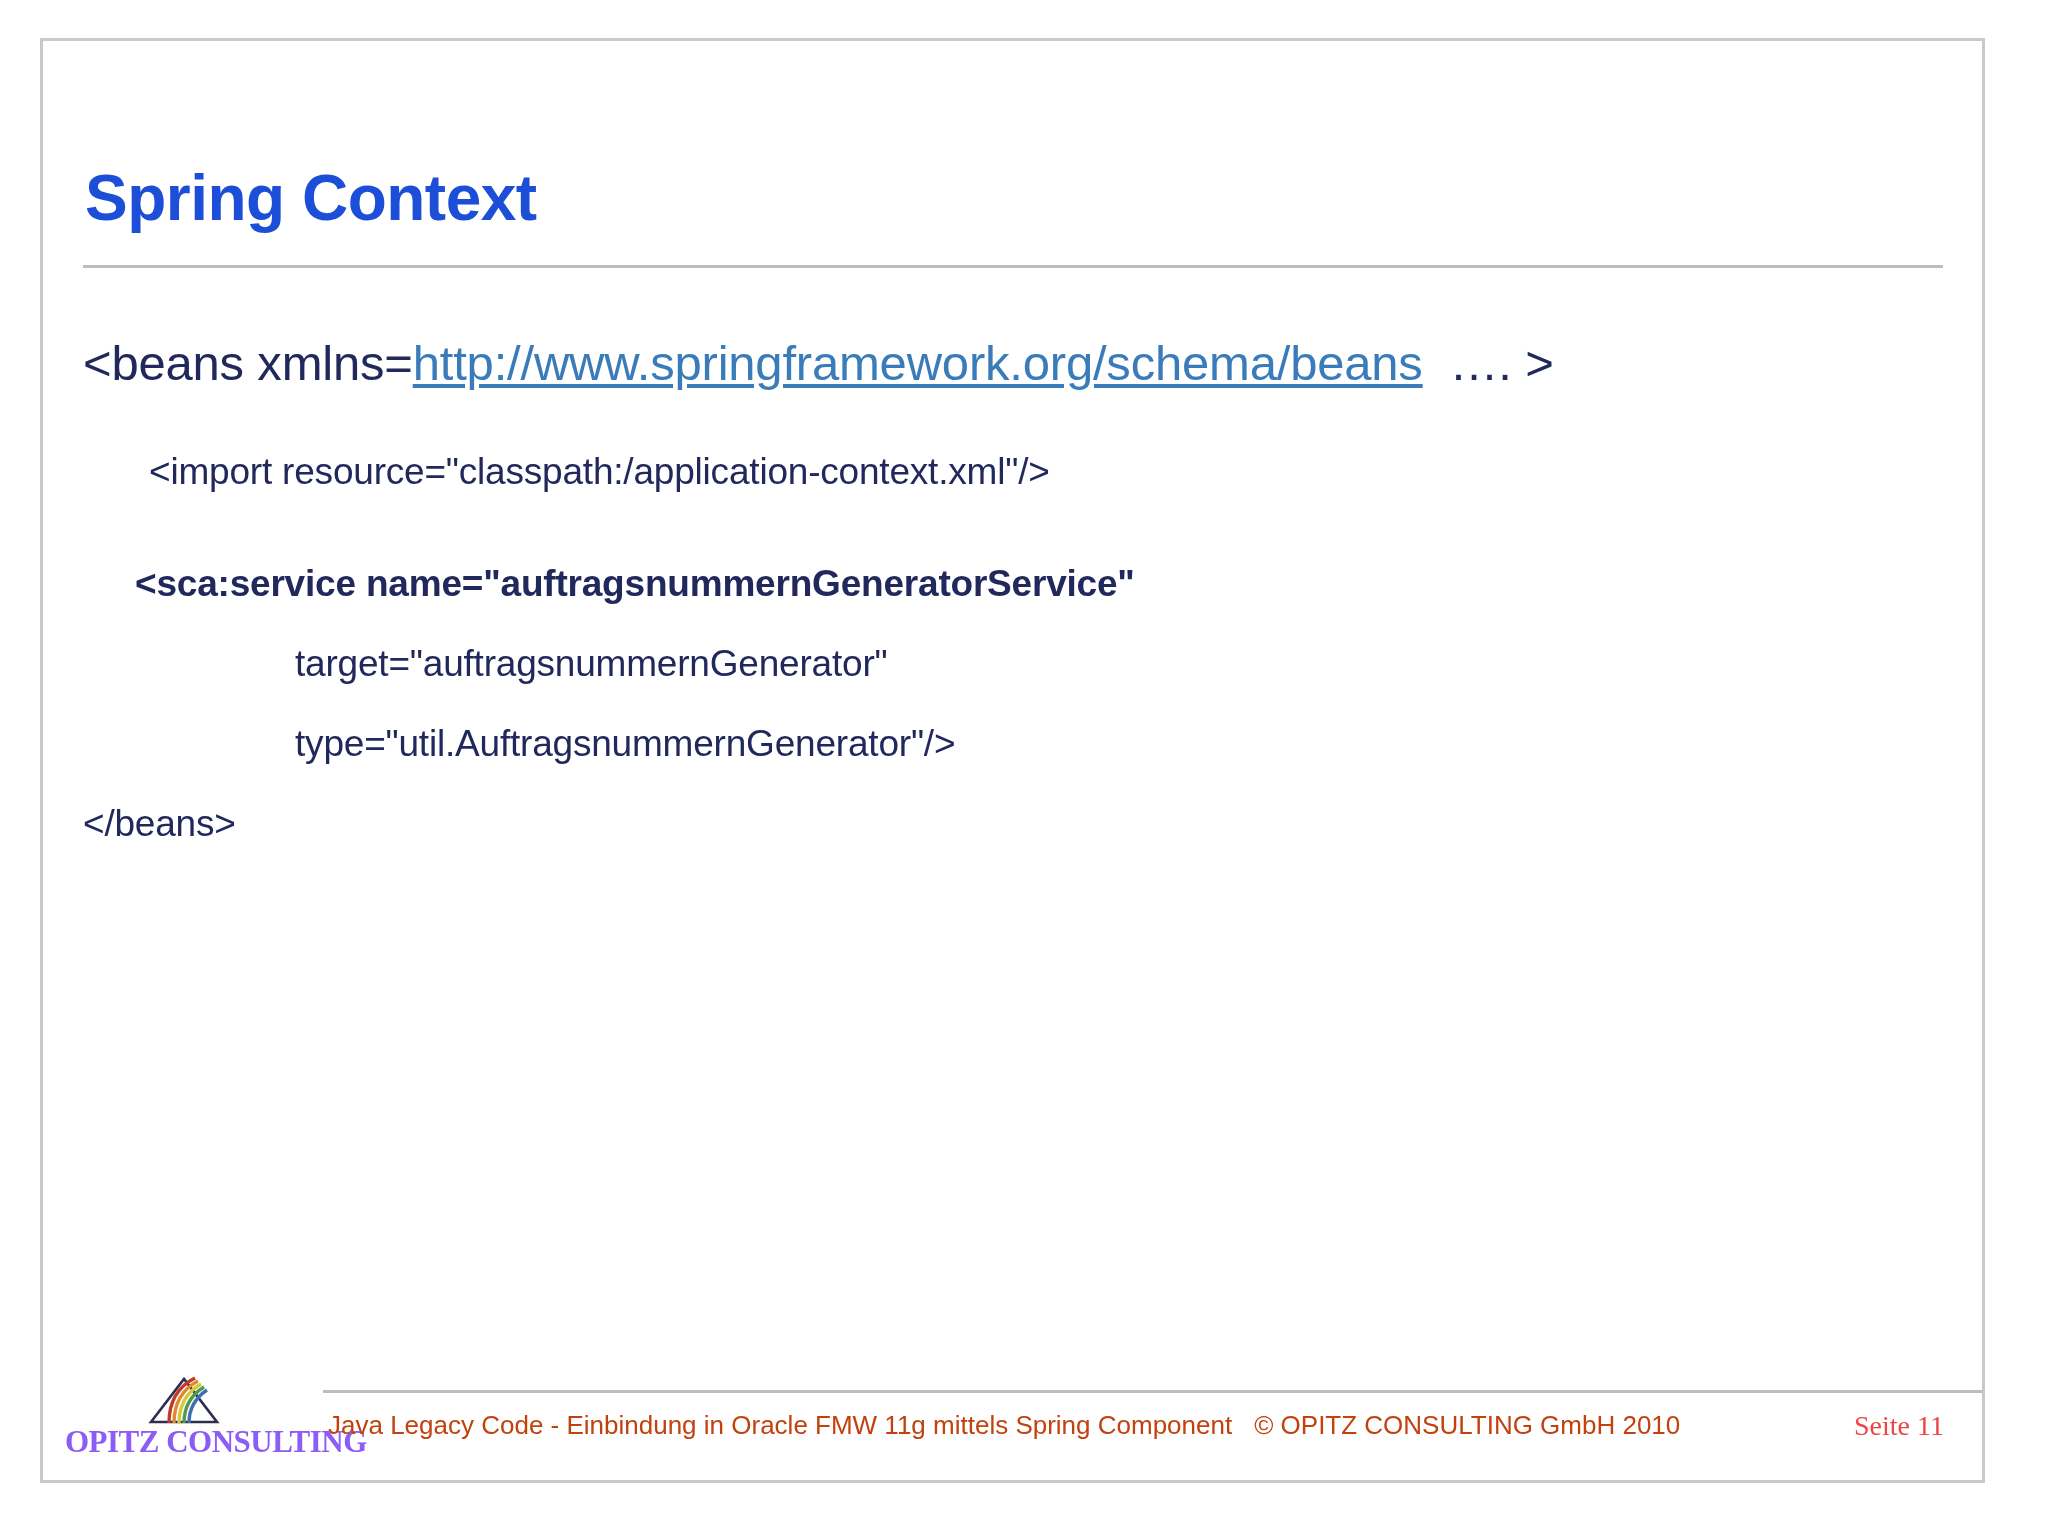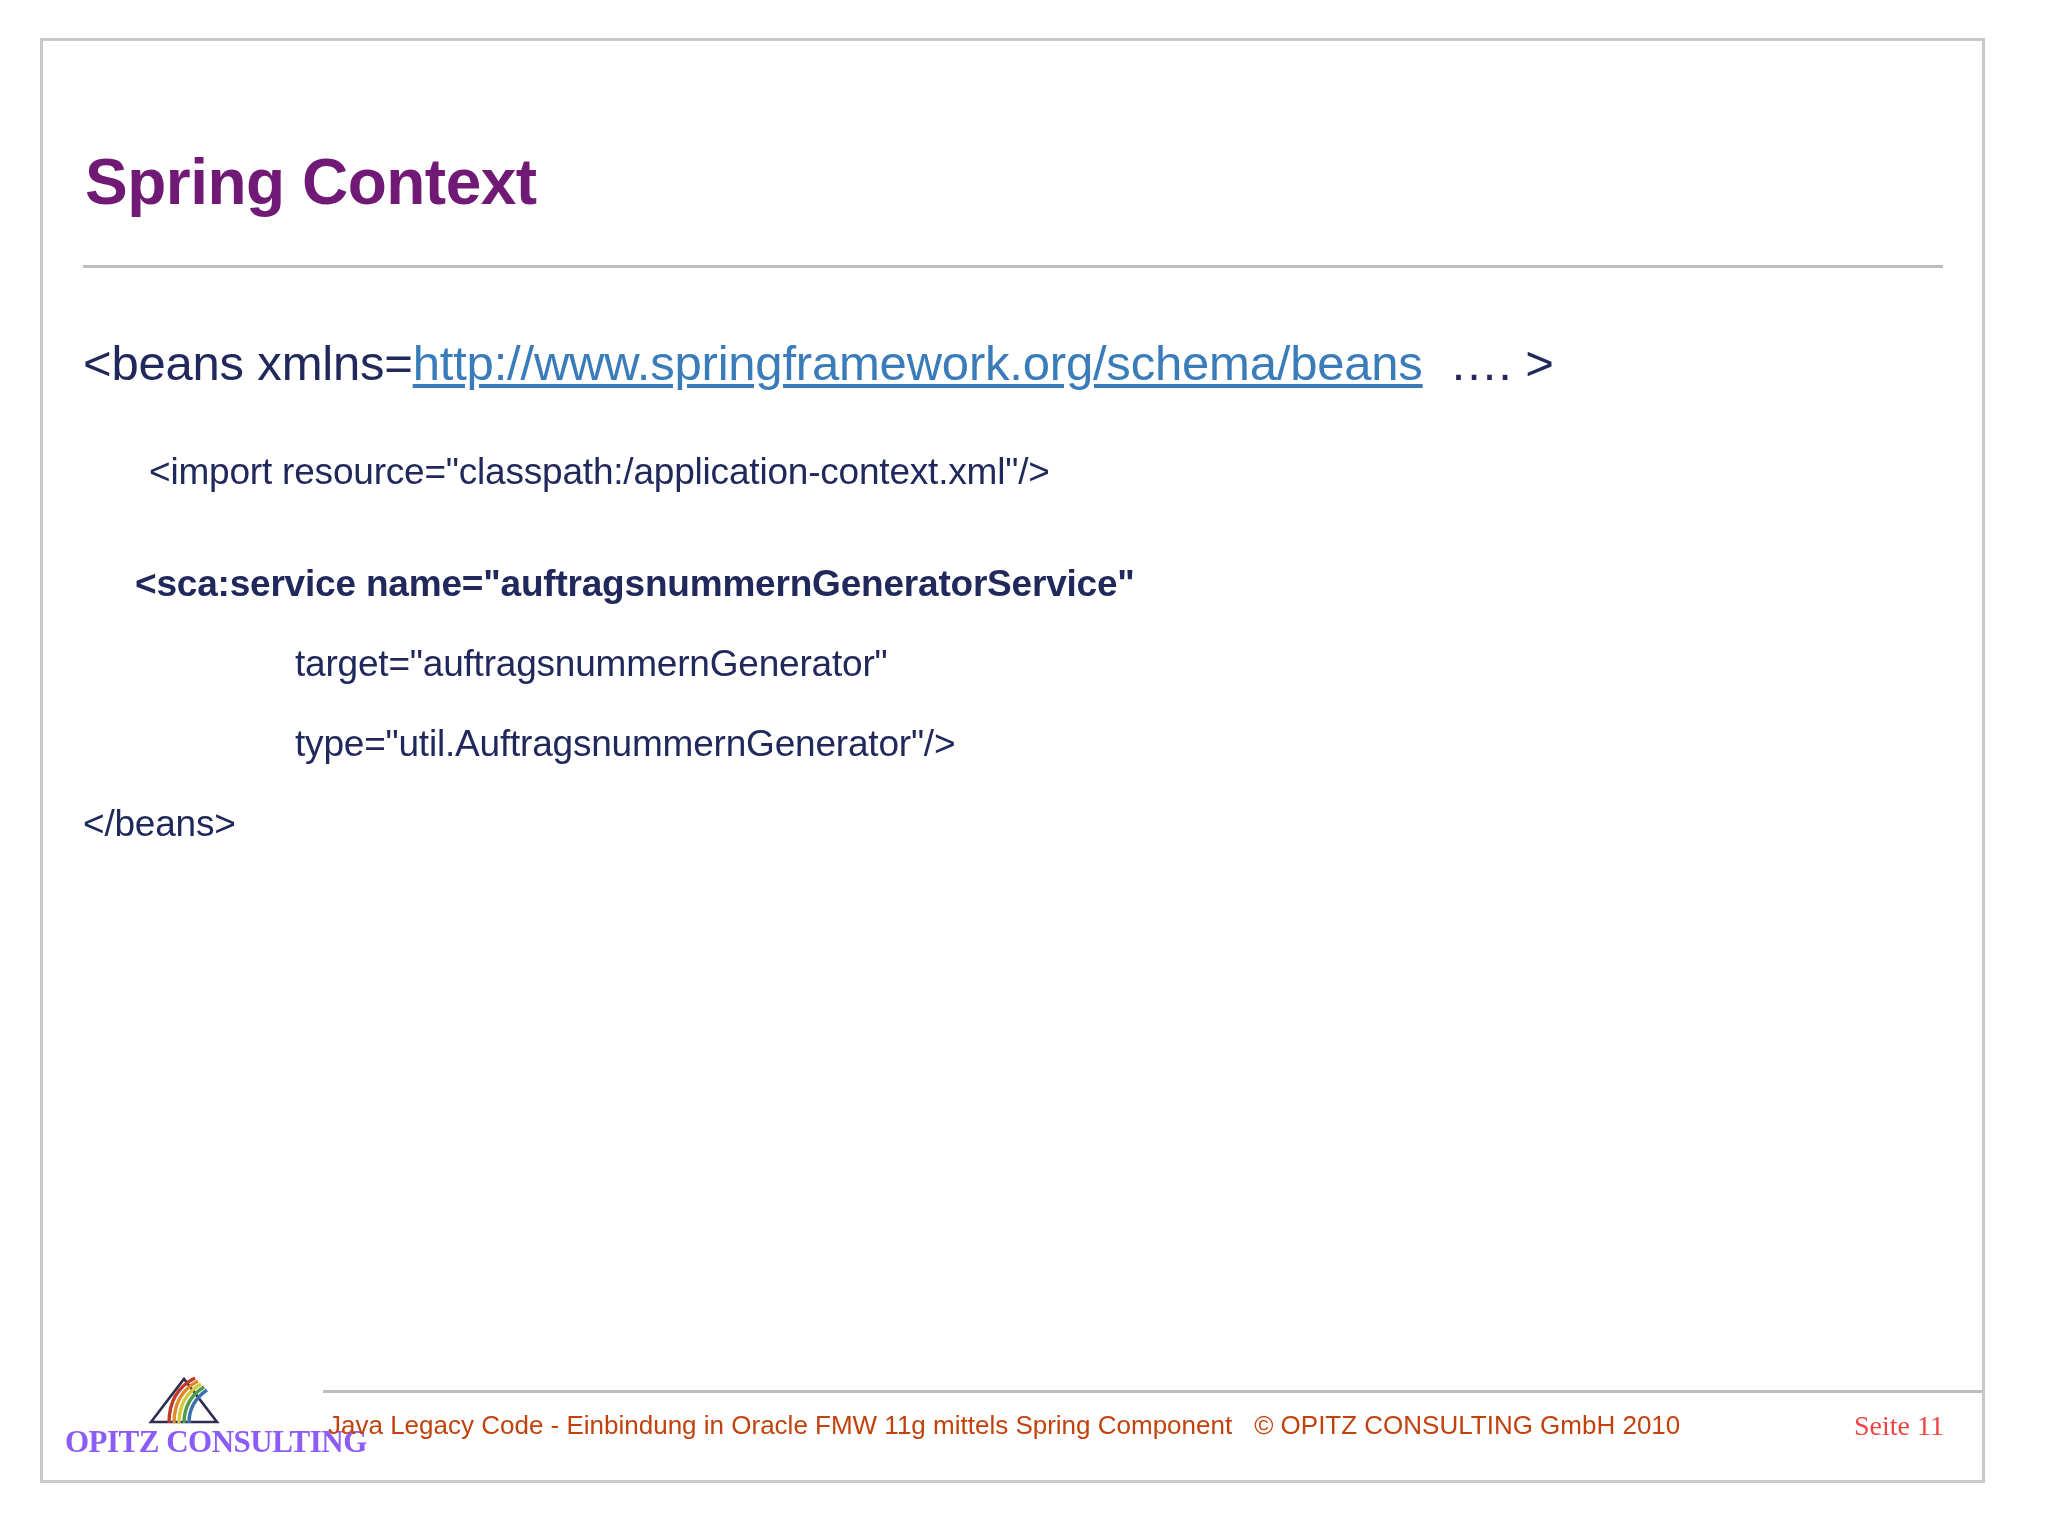--- a/index.html
+++ b/index.html
@@ -23,24 +23,24 @@
     background: #ffffff;
     border: 3px solid #c9c9cd;
     box-sizing: border-box;
     overflow: hidden;
   }
 
   
   .title {
     position: absolute;
     left: 42px;
-    top: 104px;
+    top: 120px;
     font-size: 64px;
     font-weight: bold;
-    color: #701a75;
+    color: #1d4ed8;
     letter-spacing: -0.5px;
     white-space: nowrap;
   }
 
   .title-rule {
     position: absolute;
     left: 40px;
     top: 224px;
     width: 1860px;
     height: 3px;

